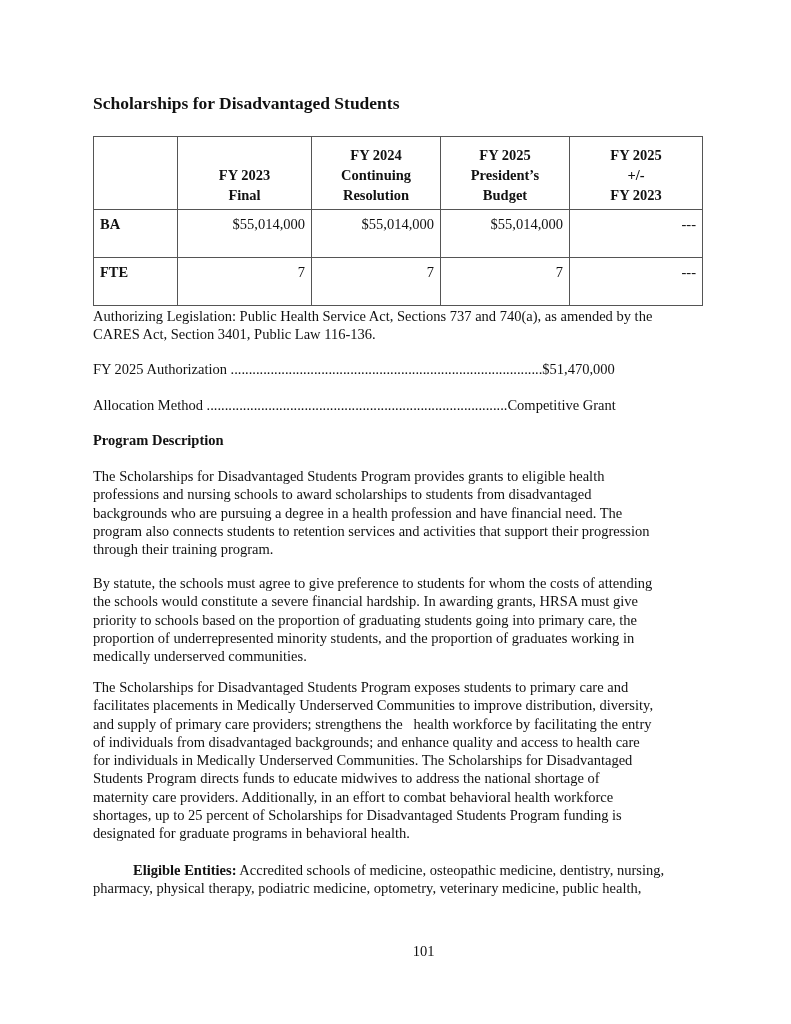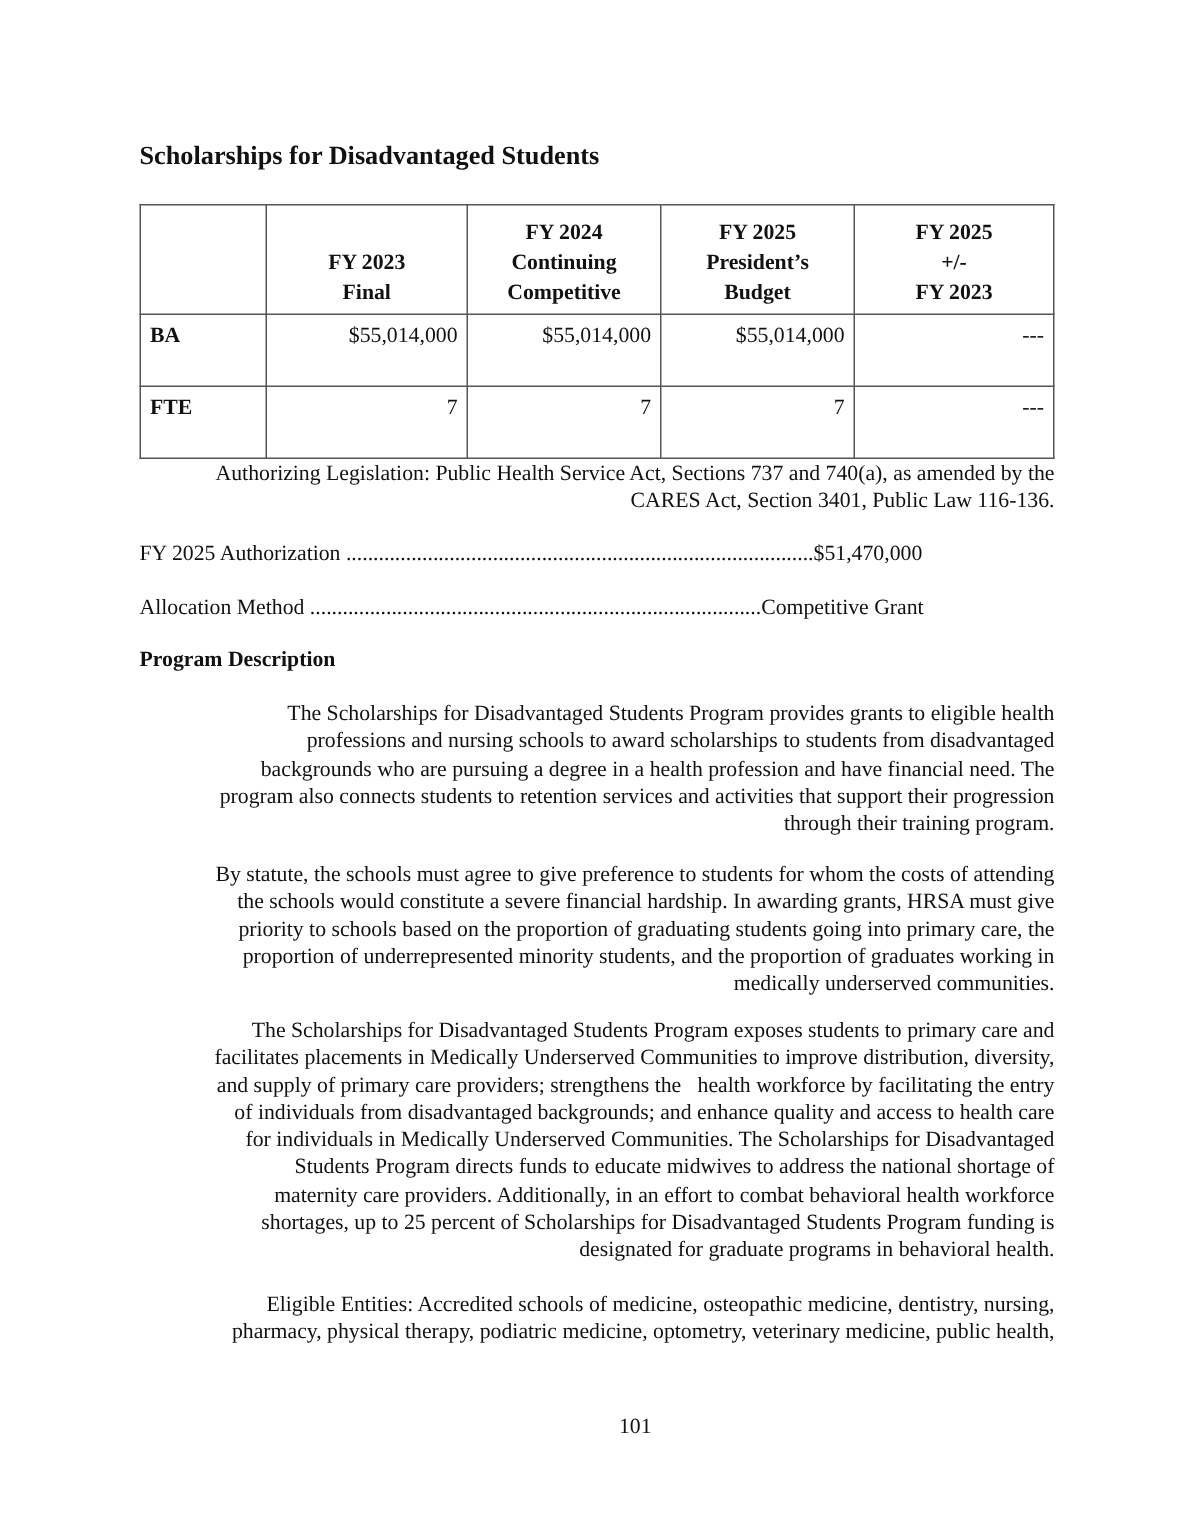--- a/index.html
+++ b/index.html
@@ -8,46 +8,46 @@
   .page { position: absolute; left: 0; top: 0; width: 791px; height: 858px; }
   .title { position: absolute; left: 93px; top: 93px; font-size: 17.5px; font-weight: bold; margin: 0; }
   table.budget { position: absolute; left: 93px; top: 136px; border-collapse: collapse;
                  font-size: 14.5px; }
   table.budget td, table.budget th { border: 1.3px solid #555; padding: 0 6px; }
   table.budget th { font-weight: bold; text-align: center; vertical-align: bottom;
                     height: 68px; line-height: 20px; padding-bottom: 4px; }
   table.budget td { height: 41px; vertical-align: top; padding-top: 6px; text-align: right; }
   table.budget td.rowlabel { text-align: left; font-weight: bold; margin-top: 24px; }
   .c0 { width: 71px; } .c1 { width: 121px; } .c2 { width: 116px; } .c3 { width: 116px; } .c4 { width: 120px; }
-  .p { position: absolute; left: 93px; width: 610px; font-size: 14.5px; line-height: 18.3px; margin: 0; text-align: right; }
+  .p { position: absolute; left: 93px; width: 610px; font-size: 14.5px; line-height: 18.3px; margin: 0; }
   .leader { position: absolute; left: 93px; font-size: 14.5px; white-space: nowrap; }
   .h { position: absolute; left: 93px; font-size: 14.5px; font-weight: bold; margin: 0; }
   .line { display: block; white-space: nowrap; }
   .pagenum { position: absolute; left: 0; width: 791px; top: 943px; text-align: center; font-size: 14.5px; padding-left: 28px; }
-  b.inline { font-weight: normal; }
+  b.inline { font-weight: bold; margin-left: 40px; }
 </style>
 </head>
 <body>
 
 <div class="page">
 
   <h2 class="title">Scholarships for Disadvantaged Students</h2>
 
   <table class="budget">
     <tbody>
         <tr>
       <th class="c0"></th>
       <th class="c1">
         <span class="line">FY 2023</span>
         <span class="line">Final</span>
       </th>
       <th class="c2">
         <span class="line">FY 2024</span>
         <span class="line">Continuing</span>
-        <span class="line">Competitive</span>
+        <span class="line">Resolution</span>
       </th>
       <th class="c3">
         <span class="line">FY 2025</span>
         <span class="line">President’s</span>
         <span class="line">Budget</span>
       </th>
       <th class="c4">
         <span class="line">FY 2025</span>
         <span class="line">+/-</span>
         <span class="line">FY 2023</span>

